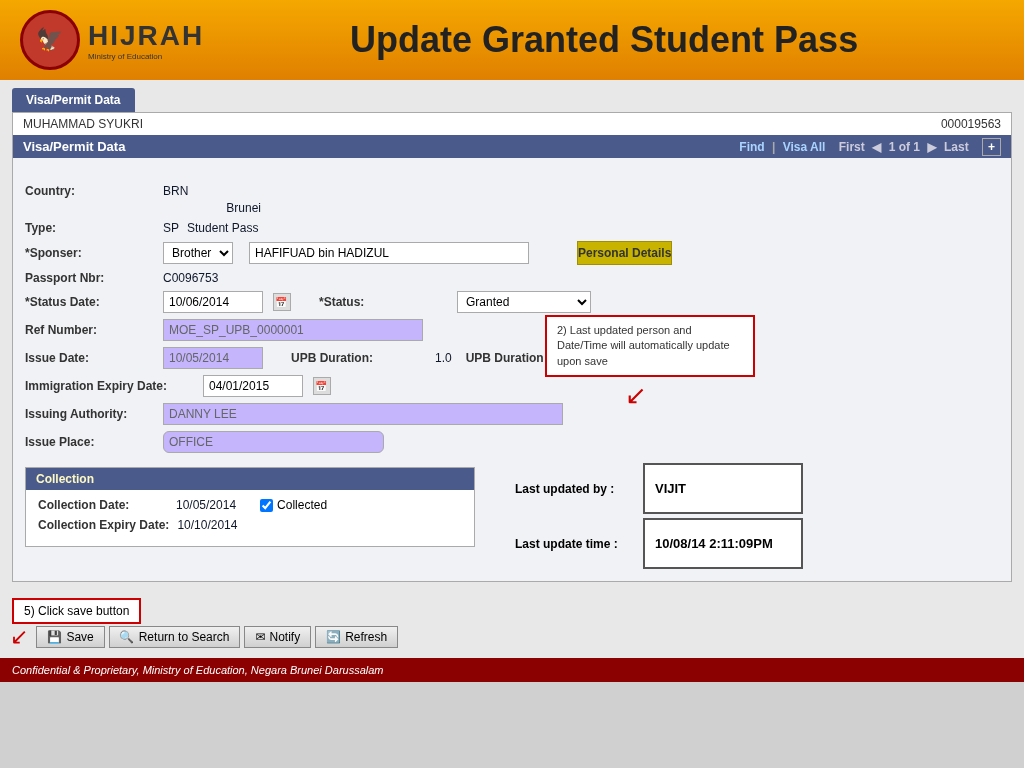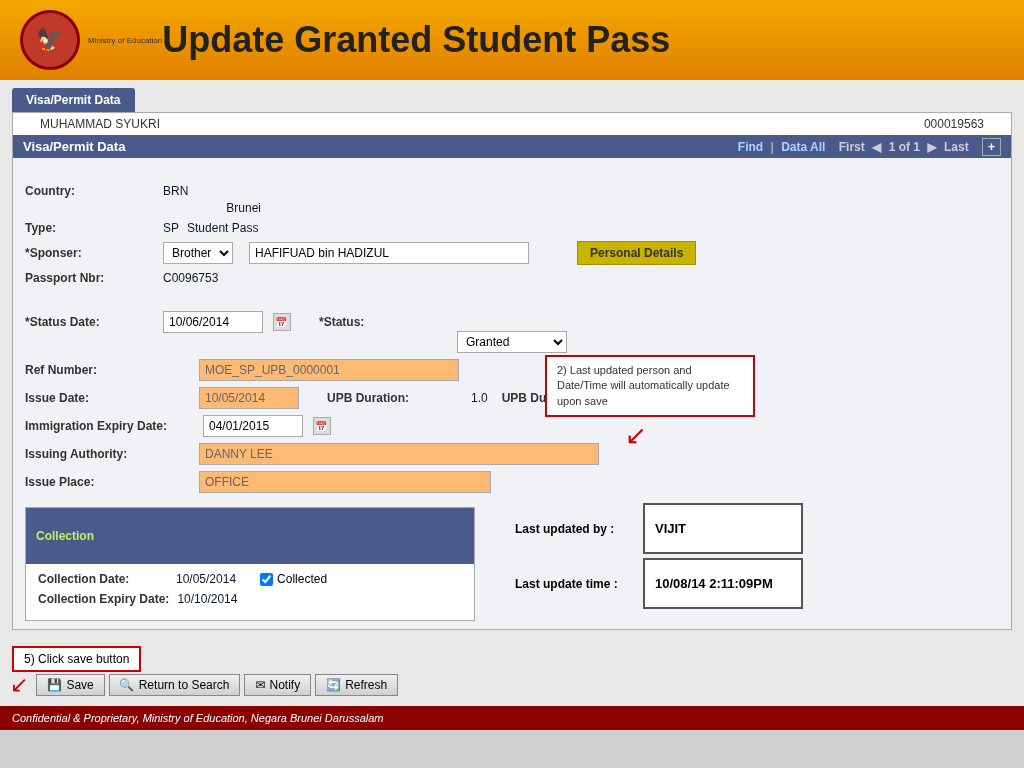--- a/index.html
+++ b/index.html
@@ -37,20 +37,21 @@
       font-weight: bold;
       color: #333;
       letter-spacing: 2px;
     }
     .logo-subtitle {
       font-size: 8px;
       color: #333;
     }
     .page-title {
       flex: 1;
+      text-align: center;
       font-size: 36px;
       font-weight: bold;
       color: #222;
     }
 
     
     .main-content {
       background: #e8e8e8;
       padding: 8px 12px;
     }
@@ -74,21 +75,21 @@
     
     .form-panel {
       background: white;
       border: 1px solid #aaa;
     }
 
     
     .user-info-bar {
       display: flex;
       justify-content: space-between;
-      padding: 4px 27px;
+      padding: 4px 10px;
       font-size: 12px;
       color: #333;
       background: white;
     }
 
     
     .panel-header {
       background: #4a5a8a;
       color: white;
       padding: 4px 10px;
@@ -143,28 +144,27 @@
       background: white;
       height: 22px;
     }
     .form-input-wide {
       width: 280px;
     }
     .form-input-small {
       width: 100px;
     }
     .disabled-input {
-      background: #fdba74;
+      background: #c4b5fd;
       color: #666;
-      margin-left: 36px;
     }
     .personal-details-btn {
       background: #c8b400;
       border: 1px solid #a09000;
-      padding: 4px 12px;
+      padding: 4px 0;
       font-size: 12px;
       cursor: pointer;
       color: #333;
       font-weight: bold;
     }
 
     
     .cal-icon {
       display: inline-block;
       width: 18px;
@@ -182,22 +182,22 @@
     .collection-section {
       background: white;
       border: 1px solid #aaa;
       margin-top: 8px;
       width: 450px;
       display: inline-block;
       vertical-align: top;
     }
     .collection-header {
       background: #4a5a8a;
-      color: #bef264;
-      padding: 21px 10px;
+      color: #fef9c3;
+      padding: 4px 10px;
       font-size: 12px;
       font-weight: bold;
     }
     .collection-body {
       padding: 8px 12px;
     }
     .toolbar-btn {
       background: linear-gradient(to bottom, #f0f0f0, #d0d0d0);
       border: 1px solid #888;
       padding: 3px 10px;
@@ -270,20 +270,21 @@
 <body>
 
 <div class="outer">
 
   <div class="header">
     <div class="logo-area">
       <div class="logo-circle">
         <span class="logo-bird">🦅</span>
       </div>
       <div>
+        <div class="logo-text">HIJRAH</div>
         <div class="logo-subtitle">Ministry of Education</div>
       </div>
     </div>
     <div class="page-title">Update Granted Student Pass</div>
   </div>
 
   <div class="main-content">
 
     <div class="tab-bar">
       <div class="tab">Visa/Permit Data</div>
@@ -294,21 +295,21 @@
       <div class="user-info-bar">
         <span>MUHAMMAD SYUKRI</span>
         <span>000019563</span>
       </div>
 
       <div class="panel-header">
         <span>Visa/Permit Data</span>
         <div class="panel-nav">
           <a href="#">Find</a>
           <span class="separator"> | </span>
-          <a href="#">Data All</a>
+          <a href="#">Visa All</a>
           &nbsp;&nbsp;
           <span style="cursor:pointer;">First</span>
           <span style="margin:0 4px;">◀</span>
           <span>1 of 1</span>
           <span style="margin:0 4px;">▶</span>
           <span style="cursor:pointer;">Last</span>
           &nbsp;&nbsp;
           <span style="background:#4a5a8a;border:1px solid #aaa;color:white;padding:1px 5px;cursor:pointer;">+</span>
         </div>
       </div>
@@ -342,21 +343,21 @@
         <div class="form-row">
           <span class="label">Passport Nbr:</span>
           <span class="value-text">C0096753</span>
         </div>
 
         <div class="form-row">
           <span class="label">*Status Date:</span>
           <input type="text" class="form-input form-input-small" value="10/06/2014" style="">
           <span class="cal-icon">📅</span>
           <span class="label" style="margin-left:20px;">*Status:</span>
-          <select class="form-select" style="width:110px;margin-top:40px;">
+          <select class="form-select" style="width:134px;">
             <option>Granted</option>
             <option>Pending</option>
             <option>Rejected</option>
           </select>
         </div>
 
         <div class="form-row">
           <span class="label">Ref Number:</span>
           <input type="text" class="form-input disabled-input" style="width: 260px;" value="MOE_SP_UPB_0000001">
         </div>
@@ -381,21 +382,21 @@
           <div style="position:absolute;left:600px;top:5px;color:#c00;font-size:26px;z-index:10;">↙</div>
         </div>
 
         <div class="form-row">
           <span class="label">Issuing Authority:</span>
           <input type="text" class="form-input disabled-input" style="width: 400px;" value="DANNY LEE">
         </div>
 
         <div class="form-row">
           <span class="label">Issue Place:</span>
-          <input type="text" class="form-input disabled-input" style="width: 292px;" value="OFFICE">
+          <input type="text" class="form-input disabled-input" style="width: 221px; border-radius: 6px;" value="OFFICE">
         </div>
 
         <div style="display:flex;align-items:flex-start;gap:20px;margin-top:4px;">
 
           <div class="collection-section">
             <div class="collection-header">Collection</div>
             <div class="collection-body">
               <div class="form-row">
                 <span class="label">Collection Date:</span>
                 <span class="value-text">10/05/2014</span>

